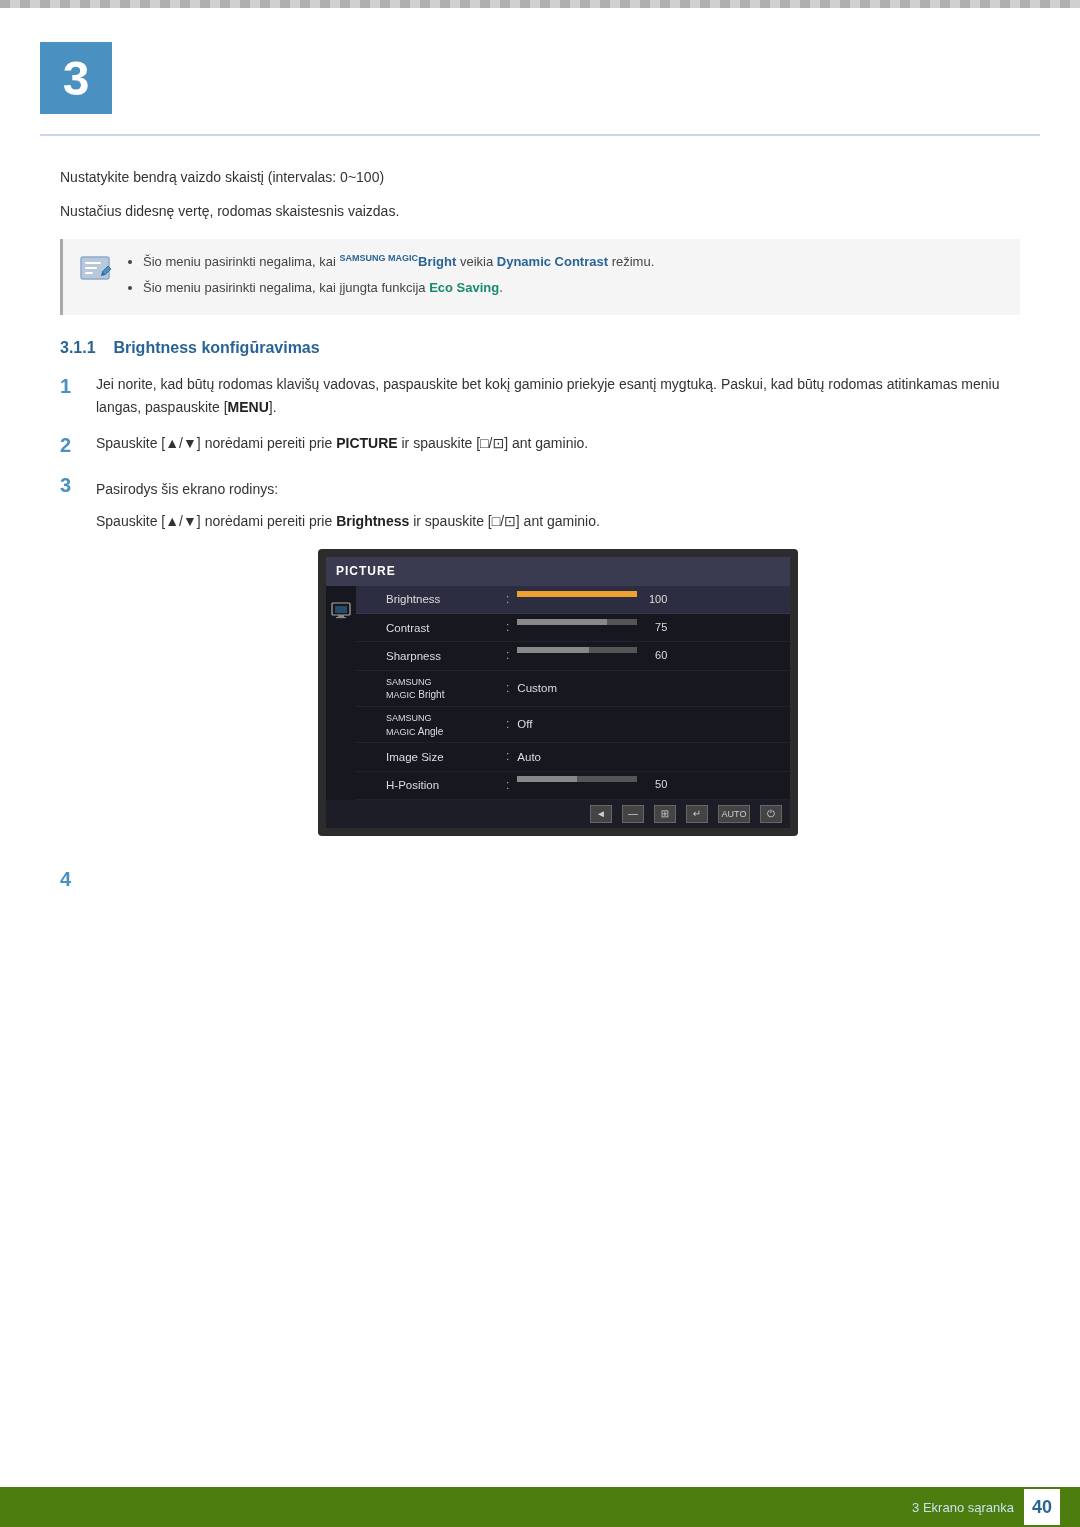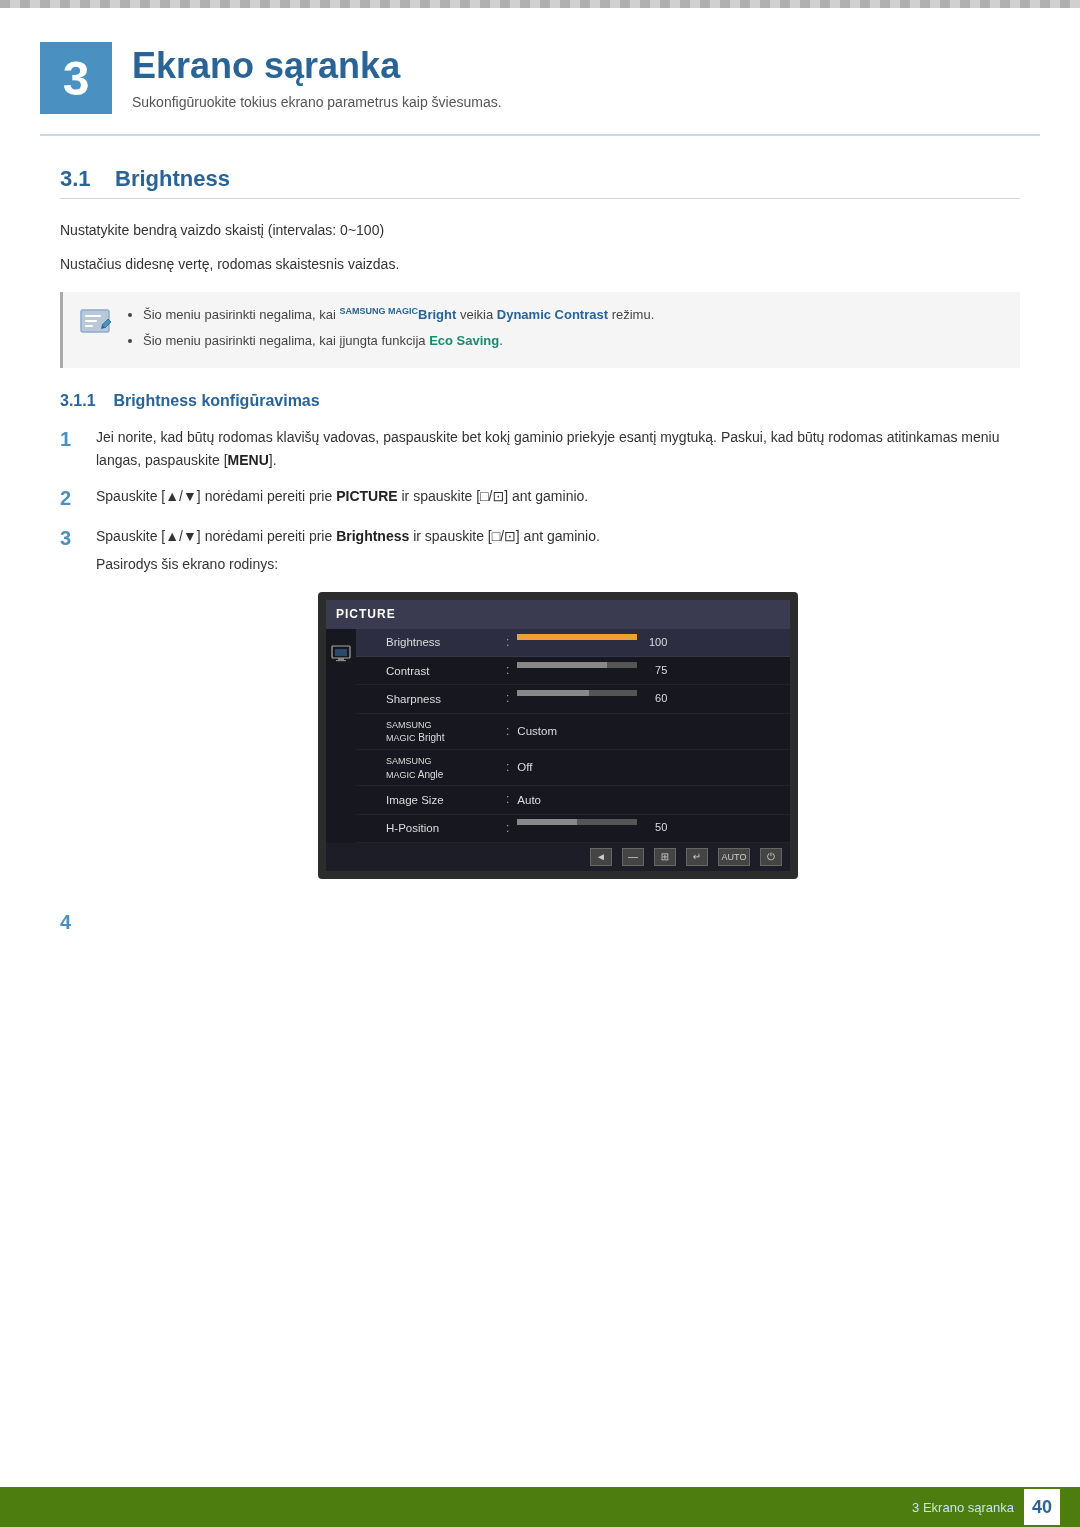--- a/index.html
+++ b/index.html
@@ -360,35 +360,26 @@
   </style>
 </head>
 <body>
 
 <div class="top-stripe"></div>
 
 <div class="chapter-header">
   <div class="chapter-number-box">
     <span>3</span>
   </div>
-  <div class="chapter-title-area">
-    <div class="chapter-title">Ekrano sąranka</div>
-    <div class="chapter-subtitle">Sukonfigūruokite tokius ekrano parametrus kaip šviesumas.</div>
-  </div>
 </div>
 
 <hr class="header-rule">
 
 <div class="main-content">
 
-  <div class="section-heading">
-    <span class="section-number">3.1</span>
-    &nbsp;&nbsp;
-    <span>Brightness</span>
-  </div>
 
   <p class="body-text">Nustatykite bendrą vaizdo skaistį (intervalas: 0~100)</p>
   <p class="body-text">Nustačius didesnę vertę, rodomas skaistesnis vaizdas.</p>
 
   <div class="note-box">
 
     <div class="note-icon">
       <svg viewBox="0 0 36 32" fill="none" xmlns="http://www.w3.org/2000/svg">
         <rect x="2" y="4" width="28" height="22" rx="2" fill="#b8c8d8" stroke="#8aabcc" stroke-width="1.5"></rect>
         <rect x="6" y="9" width="16" height="2" rx="1" fill="#fff"></rect>
@@ -428,22 +419,22 @@
     <li class="step-item">
       <span class="step-number">2</span>
       <span class="step-text">
         Spauskite [▲/▼] norėdami pereiti prie <strong class="bold-black">PICTURE</strong> ir spauskite [□/⊡] ant gaminio.
       </span>
     </li>
 
     <li class="step-item">
       <span class="step-number">3</span>
       <div class="step-text">
+        <p style="margin: 6px 0 10px 0;">Pasirodys šis ekrano rodinys:</p>
         <p>Spauskite [▲/▼] norėdami pereiti prie <strong class="bold-black">Brightness</strong> ir spauskite [□/⊡] ant gaminio.</p>
-        <p style="margin: 6px 0 10px 0;">Pasirodys šis ekrano rodinys:</p>
 
         <div class="monitor-screenshot">
           <div class="monitor-inner">
             <div class="osd-menu">
               <div class="osd-title">PICTURE</div>
               <div class="osd-content-row">
                 <div class="osd-sidebar">
 
                   <svg width="20" height="18" viewBox="0 0 20 18" fill="none" xmlns="http://www.w3.org/2000/svg">
                     <rect x="1" y="1" width="18" height="12" rx="1" stroke="#aaa" stroke-width="1.2" fill="none"></rect>

